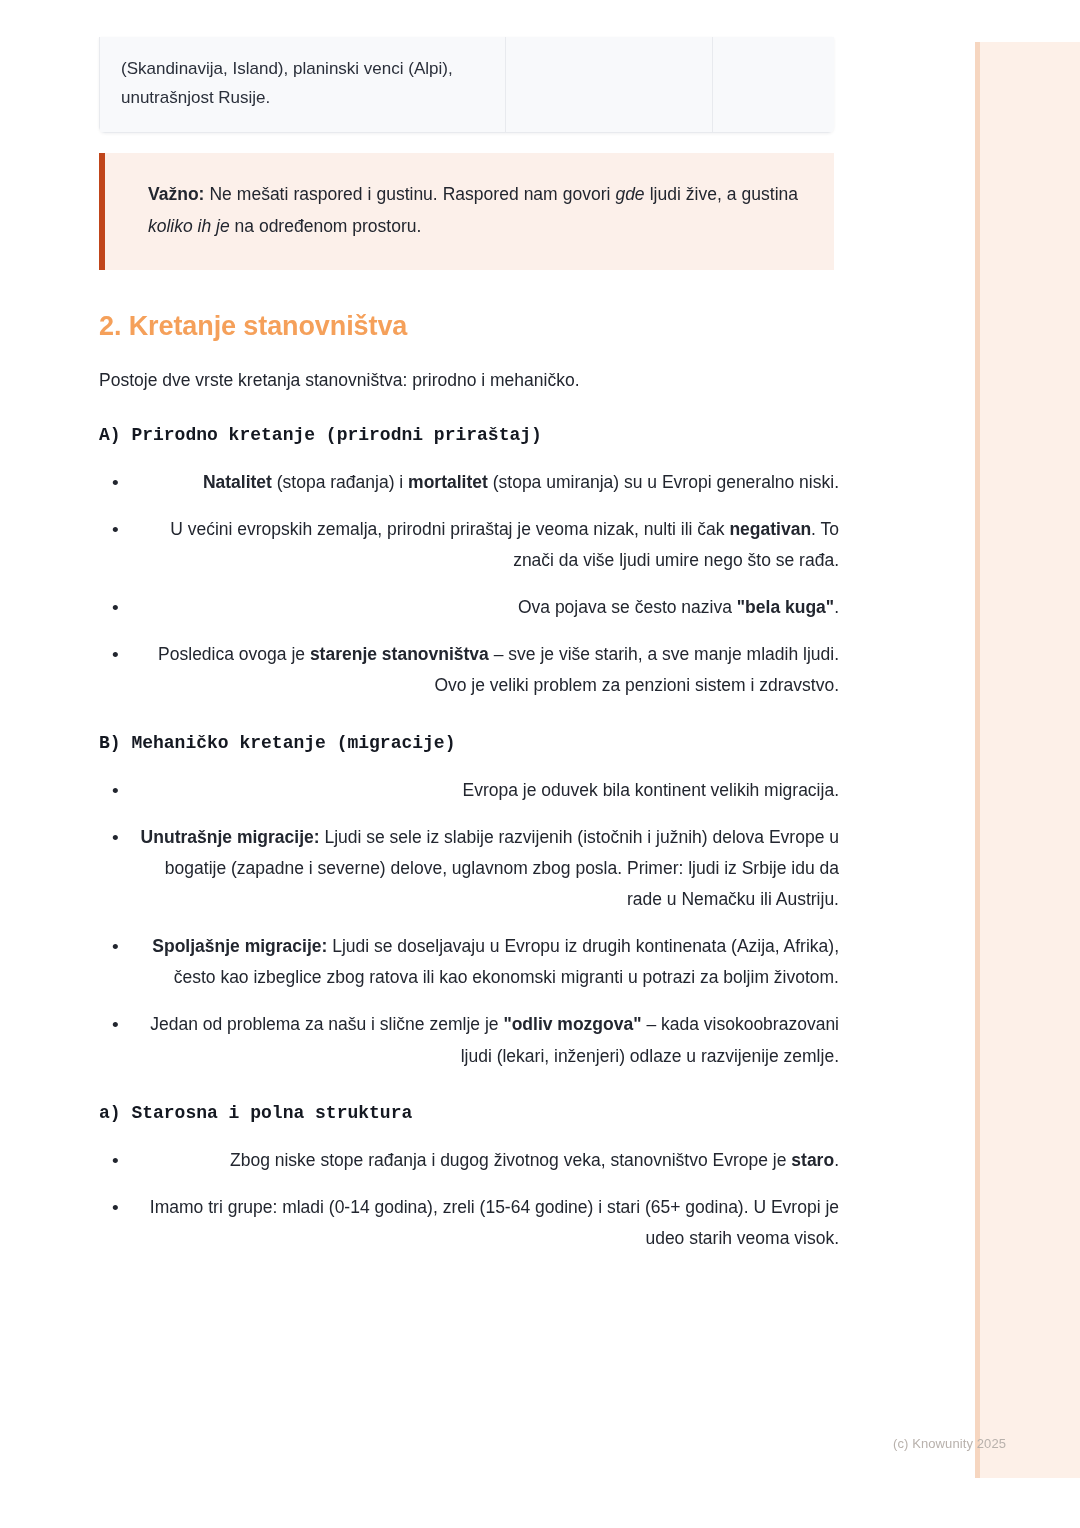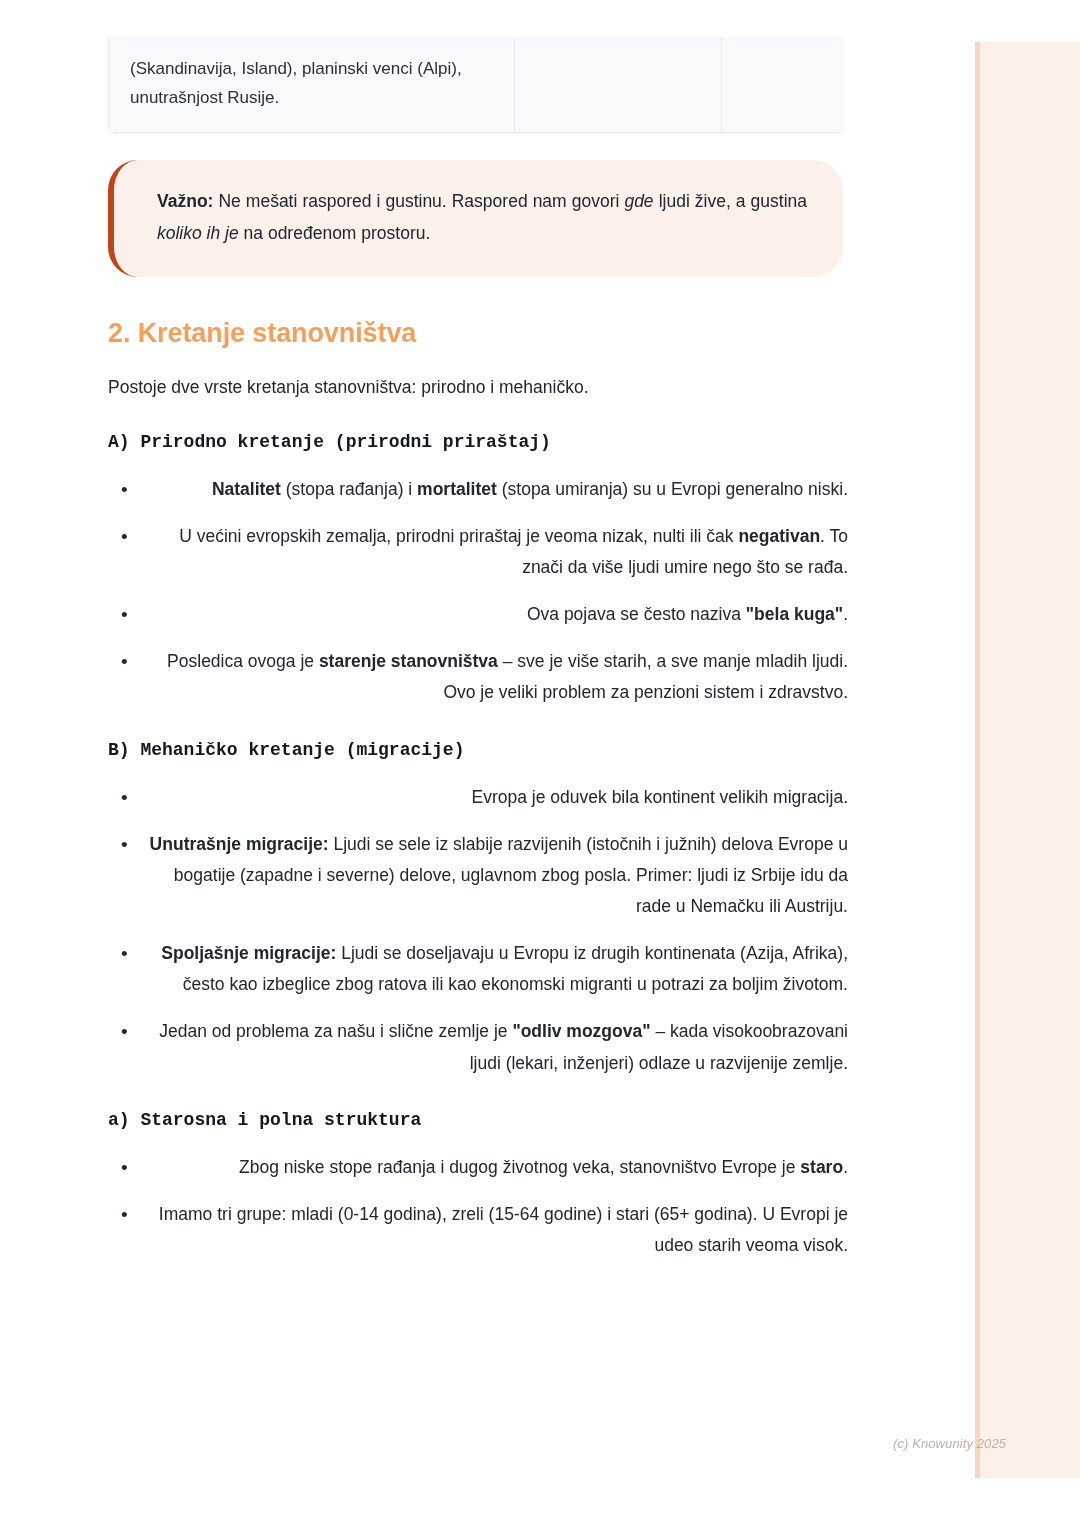--- a/index.html
+++ b/index.html
@@ -32,21 +32,21 @@
     top: 42px;
     width: 5px;
     height: 1436px;
     background: #f6d6c0;
     z-index: 1;
   }
 
   
   #page {
     position: absolute;
-    left: 17px;
+    left: 8px;
     top: 0;
     width: 940px;
     height: 1528px;
     z-index: 2;
   }
 
   .content {
     position: absolute;
     left: 91px;
     top: 0;
@@ -76,31 +76,30 @@
     line-height: 1.72;
     color: #2a2f3a;
     background: #f8f9fb;
   }
   table.doc-table td.c1 { width: 364px; }
   table.doc-table td.c2 { width: 165px; }
   table.doc-table td.c3 { width: 206px; }
 
   
   .callout {
-    margin-top: 27px;
+    margin-top: 20px;
     width: 735px;
     box-sizing: border-box;
     background: #fcf0ea;
     border-left: 6px solid #c0451a;
     padding: 26px 36px 28px 43px;
     font-size: 17.5px;
     line-height: 1.78;
     color: #22262f;
     text-align: justify;
-    border-radius: 30px;
   }
   .callout b { font-weight: bold; }
   .callout i { font-style: italic; }
 
   
   h2.section {
     color: #f5a05a;
     font-size: 27px;
     font-weight: bold;
     margin: 41px 0 0 0;
@@ -150,21 +149,20 @@
   
   #watermark {
     position: absolute;
     left: 893px;
     top: 1436px;
     font-size: 13px;
     color: #b8b1ac;
     letter-spacing: 0.1px;
     z-index: 3;
     white-space: nowrap;
-    font-style: italic;
   }
 </style>
 </head>
 <body>
 
 <div id="right-panel"></div>
 <div id="right-panel-edge"></div>
 
 <div id="page">
   <div class="content">

